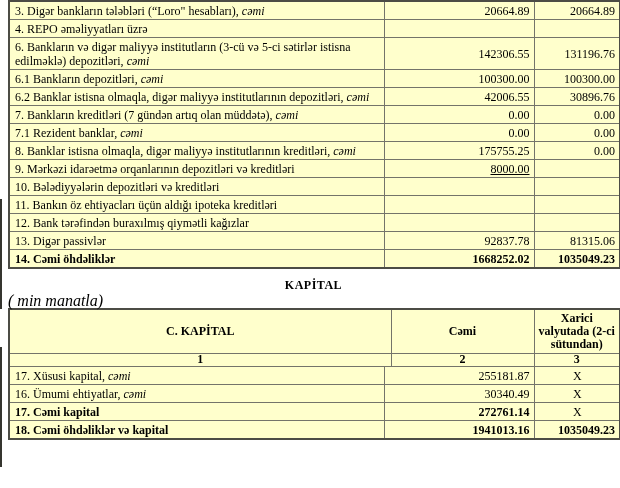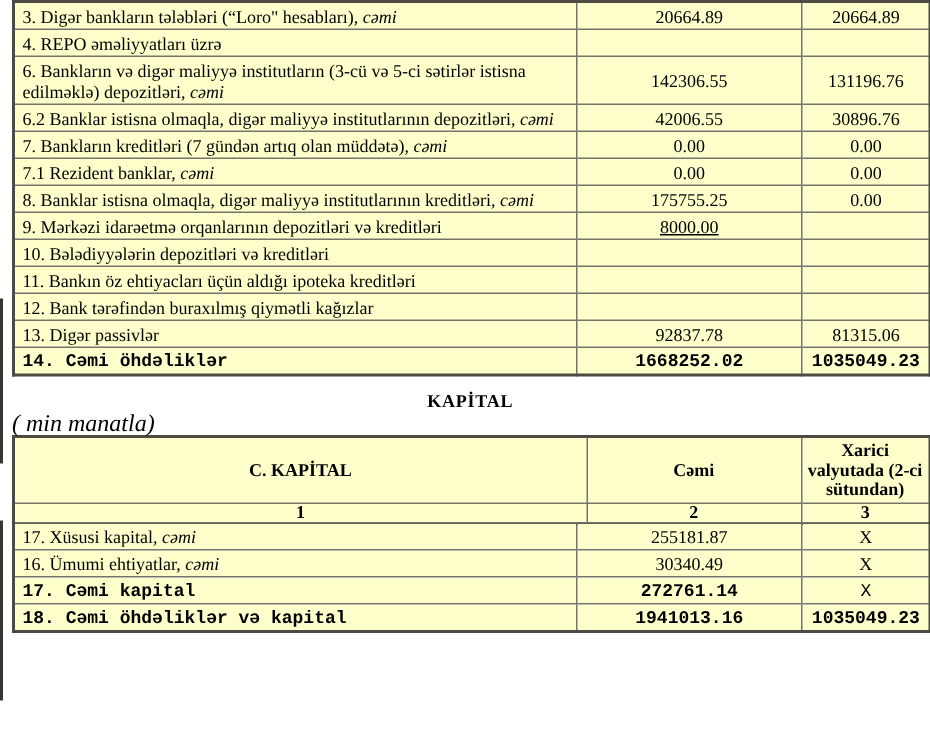--- a/index.html
+++ b/index.html
@@ -21,24 +21,24 @@
   }
   table.fin td {
     border: 1px solid #74746a;
     background: #FFFFCC;
     font-size: 12px;
     line-height: 14px;
     padding: 1.5px 4px 1.5px 5px;
     vertical-align: middle;
     overflow: hidden;
   }
-  td.num { text-align: center; padding-right: 7px; }
+  td.num { text-align: right; padding-right: 7px; }
   td.ctr { text-align: center; padding-left: 2px; padding-right: 2px; }
   td.white { background: #ffffff; text-decoration: underline; }
-  tr.bold-row td { font-weight: bold; font-family: Liberation Mono, monospace; }
+  tr.bold-row td { font-weight: bold; }
   i.sfx { font-style: italic; }
 
   
   .cap-heading {
     margin: 9px 0 2px 0;
     text-align: center;
     font-weight: bold;
     font-size: 12px;
     letter-spacing: 0.5px;
   }
@@ -95,20 +95,25 @@
         </tr>
         <tr>
           <td><span>4. REPO əməliyyatları  üzrə</span> <i class="sfx"></i></td>
           <td class="num white"></td>
           <td class="num white"></td>
         </tr>
         <tr>
           <td><span>6. Bankların və digər maliyyə institutların (3-cü və 5-ci sətirlər istisna edilməklə) depozitləri,</span> <i class="sfx">cəmi</i></td>
           <td class="num">142306.55</td>
           <td class="num">131196.76</td>
+        </tr>
+        <tr>
+          <td><span>6.1  Bankların depozitləri,</span> <i class="sfx">cəmi</i></td>
+          <td class="num">100300.00</td>
+          <td class="num">100300.00</td>
         </tr>
         <tr>
           <td><span>6.2 Banklar istisna olmaqla, digər maliyyə institutlarının depozitləri,</span> <i class="sfx">cəmi</i></td>
           <td class="num">42006.55</td>
           <td class="num">30896.76</td>
         </tr>
         <tr>
           <td><span>7. Bankların kreditləri (7 gündən artıq olan müddətə),</span> <i class="sfx">cəmi</i></td>
           <td class="num">0.00</td>
           <td class="num">0.00</td>

